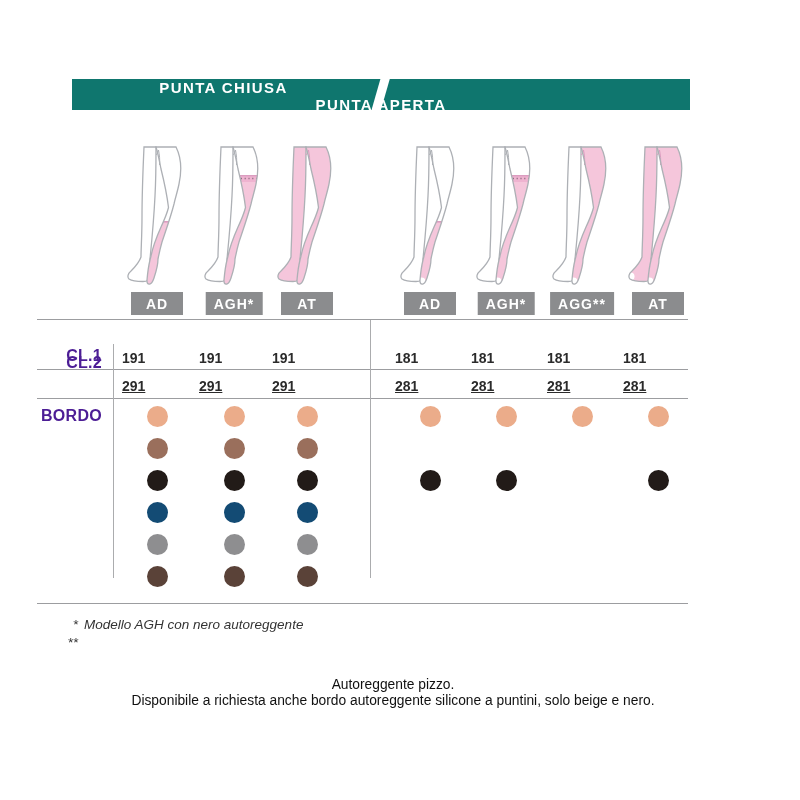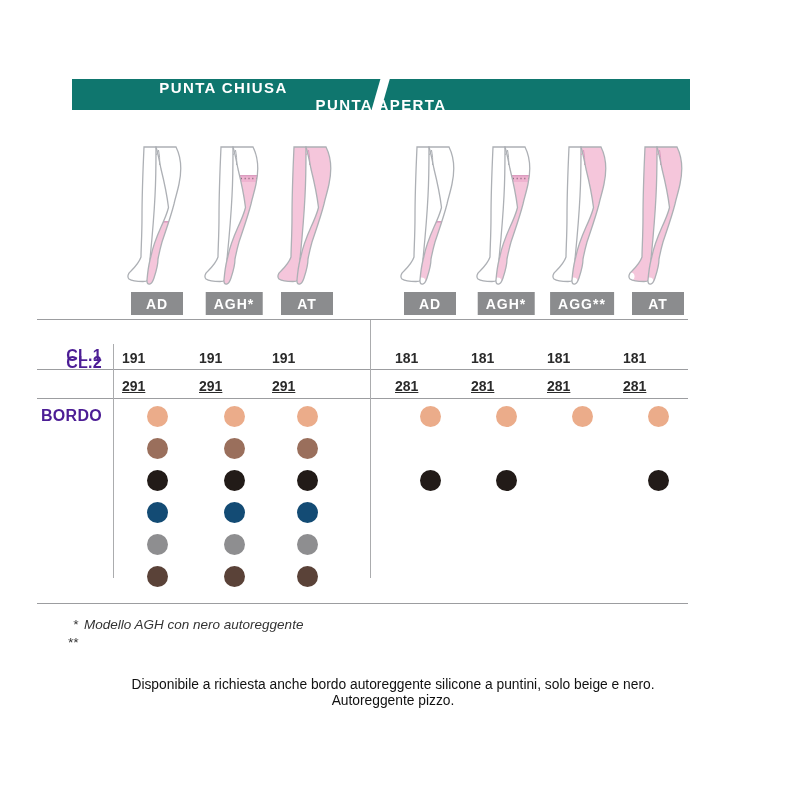--- a/index.html
+++ b/index.html
@@ -269,15 +269,15 @@
   <div class="fn-row">
     <span class="fn-mark">*</span>
     <span>Modello AGH con nero autoreggente</span>
   </div>
   <div class="fn-row">
     <span class="fn-mark">**</span>
   </div>
 </div>
 
 <div class="bordo">
+  <div>Autoreggente pizzo.</div>
   <div>Disponibile a richiesta anche bordo autoreggente silicone a puntini, solo beige e nero.</div>
-  <div>Autoreggente pizzo.</div>
 </div>
 
 </body></html>

